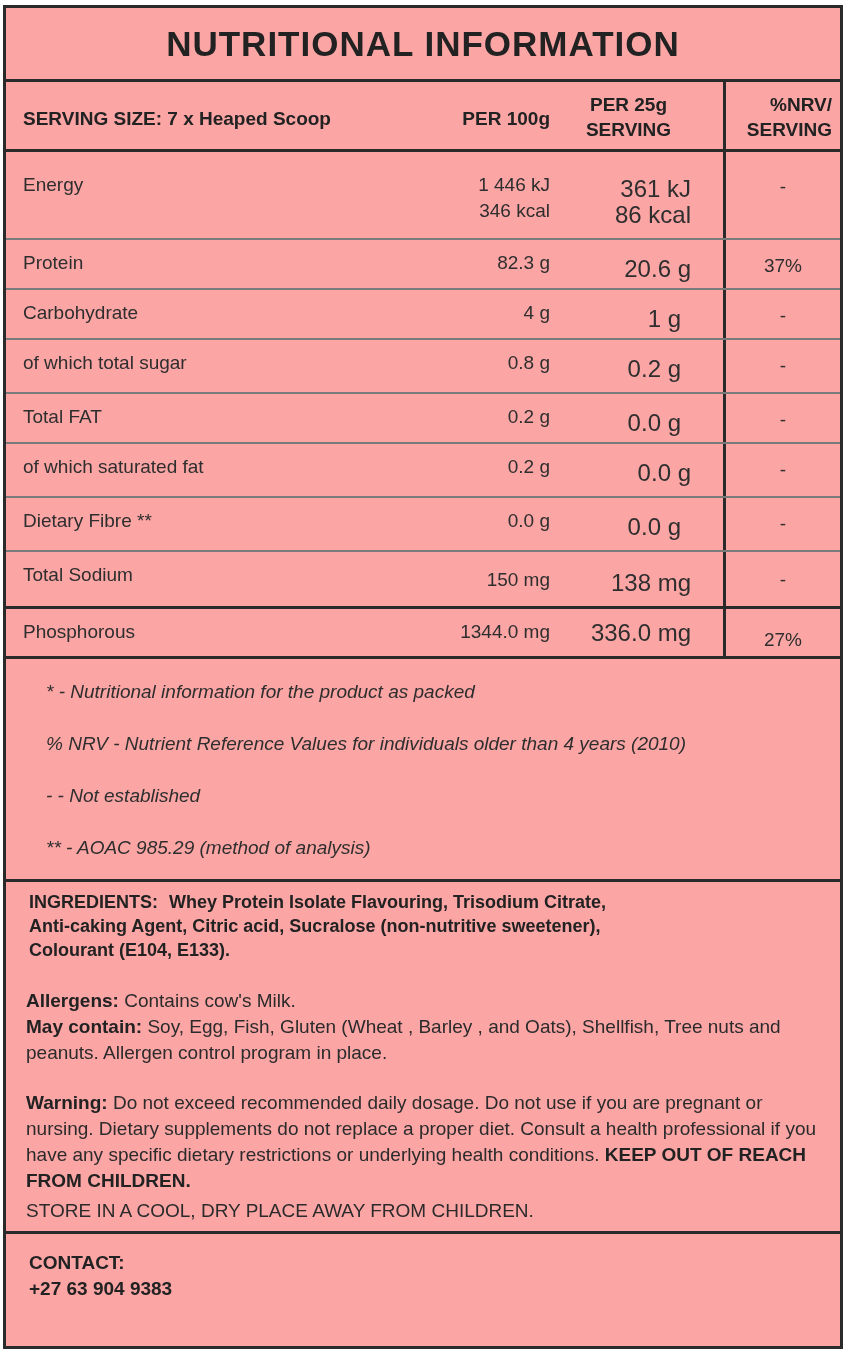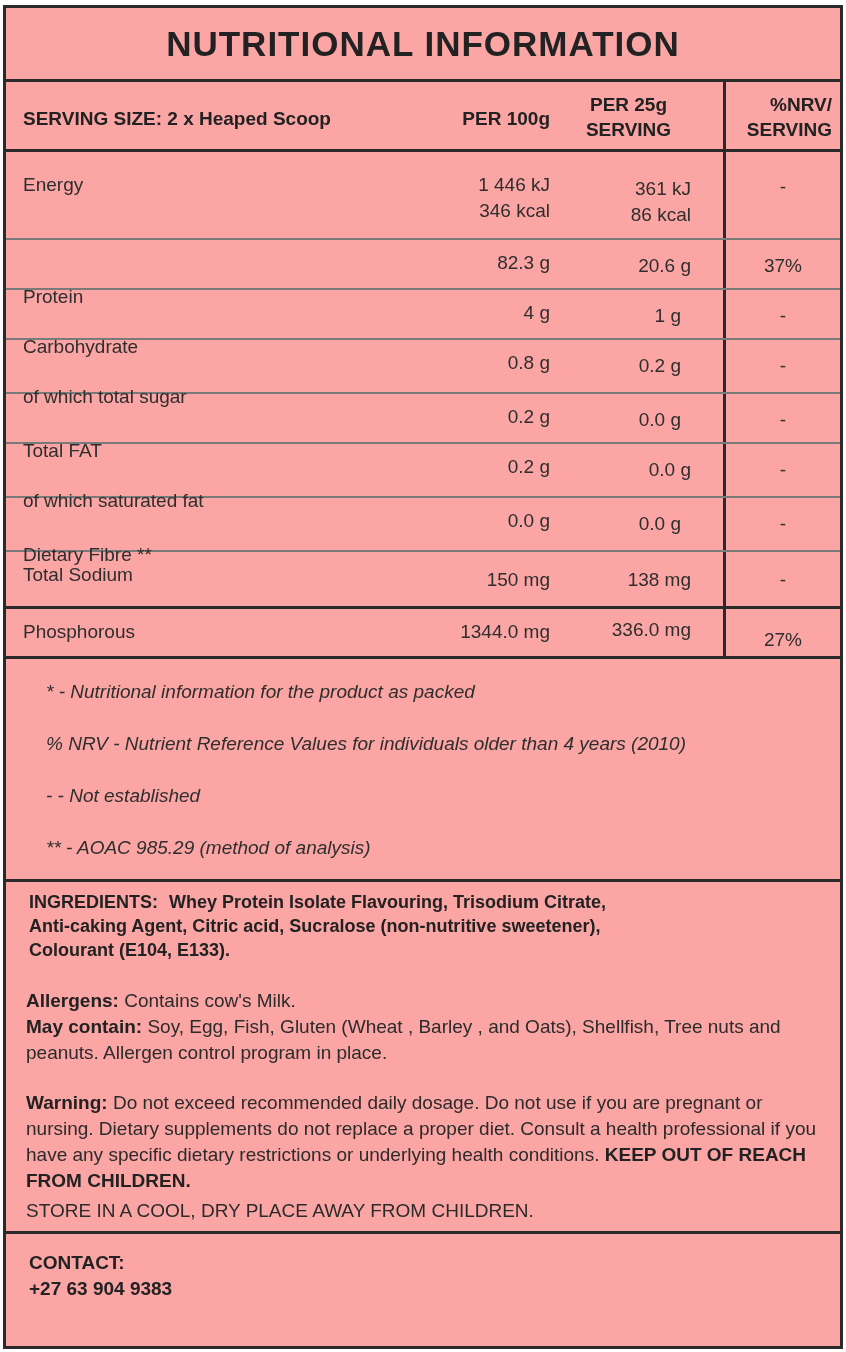--- a/index.html
+++ b/index.html
@@ -54,21 +54,21 @@
     }
     .c-100 {
       width: 144px;
       text-align: right;
       font-size: 19px;
       color: #2e2e2e;
     }
     .c-25 {
       width: 141px;
       text-align: right;
-      font-size: 19px;
+      font-size: 24px;
       color: #2e2e2e;
     }
     .c-nrv {
       position: absolute;
       left: 717px;
       top: 0;
       bottom: 0;
       width: 117px;
       border-left: 3px solid #2a2a2a;
       display: flex;
@@ -82,21 +82,21 @@
       color: #222;
     }
     .head .c-name { padding-top: 26px; }
     .head .c-100 { padding-top: 26px; }
     .head .c-25 { padding-top: 10px; line-height: 25px; text-align: center; padding-left: 16px; }
     .head .c-nrv { padding-top: 10px; line-height: 25px; text-align: right; justify-content: flex-end; padding-right: 8px; }
     .energy .c-name { padding-top: 22px; }
     .energy .c-100 { padding-top: 20px; line-height: 26px; }
     .energy .c-25 { padding-top: 24px; line-height: 26px; }
     .energy .c-nrv { padding-top: 24px; }
-    .r50 .c-name, .r54 .c-name, .r56 .c-name { padding-top: 12px; margin-top: 34px; }
+    .r50 .c-name, .r54 .c-name, .r56 .c-name { padding-top: 12px; }
     .r50 .c-100, .r54 .c-100, .r56 .c-100 { padding-top: 12px; }
     .r50 .c-25, .r54 .c-25, .r56 .c-25 { padding-top: 15px; }
     .r50 .c-nrv, .r54 .c-nrv, .r56 .c-nrv { padding-top: 15px; }
     .sodium .c-name { padding-top: 12px; }
     .sodium .c-100 { padding-top: 17px; }
     .sodium .c-25 { padding-top: 17px; }
     .sodium .c-nrv { padding-top: 17px; }
     .phos .c-name { padding-top: 12px; }
     .phos .c-100 { padding-top: 12px; }
     .phos .c-25 { padding-top: 10px; }
@@ -139,21 +139,21 @@
     .footer .hd { font-weight: 700; color: #222; }
   </style>
 </head>
 <body>
 
 <div class="label">
   <div class="title">NUTRITIONAL INFORMATION</div>
 
   <div class="grid">
     <div class="row head">
-      <div class="c-name">SERVING SIZE: 2 x Heaped Scoop</div>
+      <div class="c-name">SERVING SIZE: 7 x Heaped Scoop</div>
       <div class="c-100">PER 100g</div>
       <div class="c-25">
         <div>PER 25g</div>
         <div>SERVING</div>
       </div>
       <div class="c-nrv">
         <div>
           <div>%NRV/</div>
           <div>SERVING</div>
         </div>

